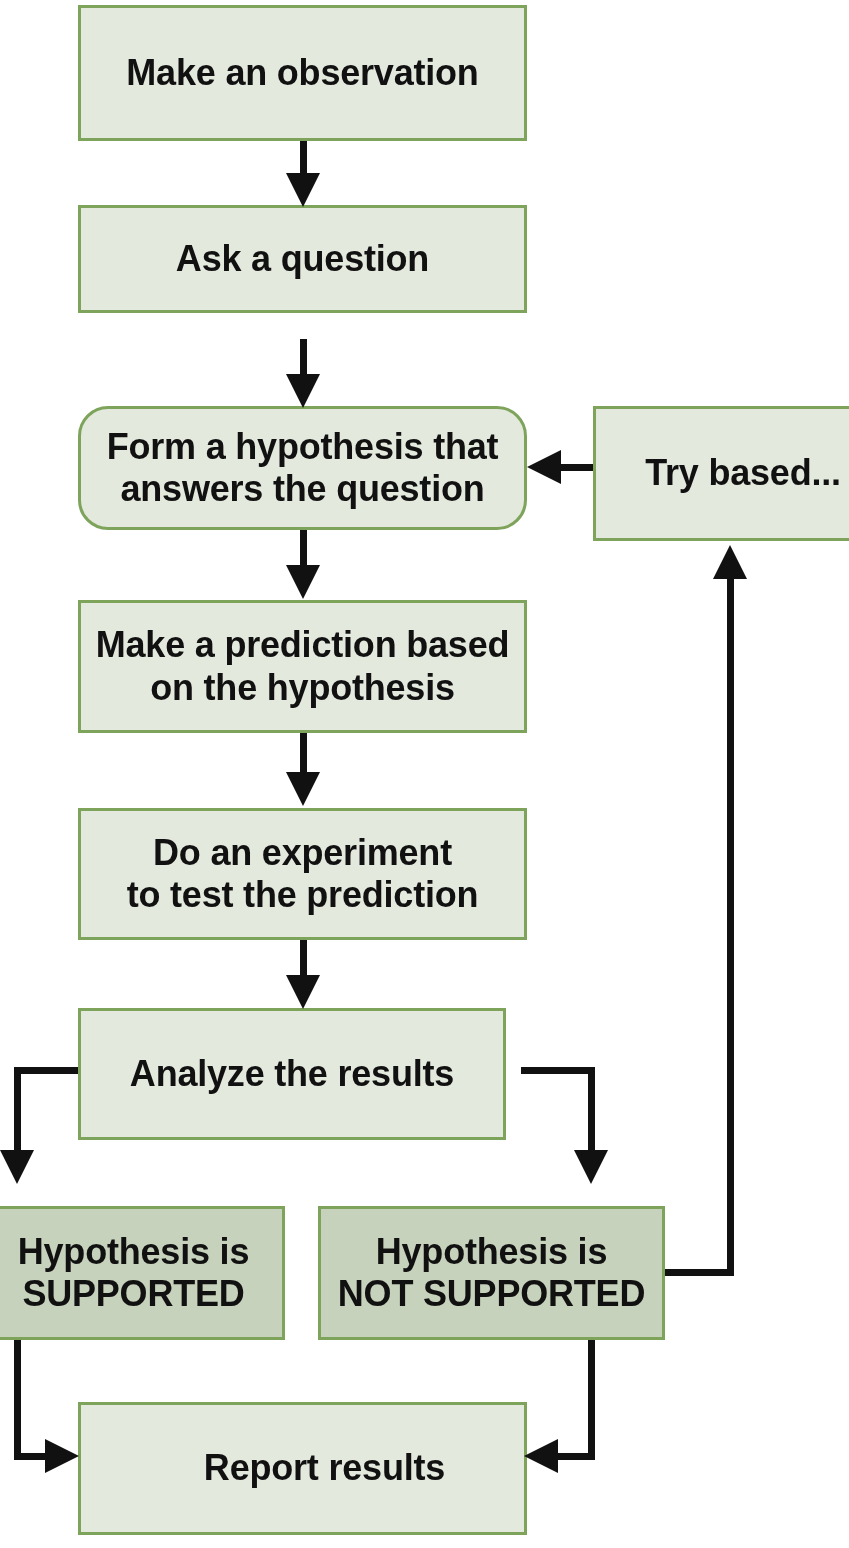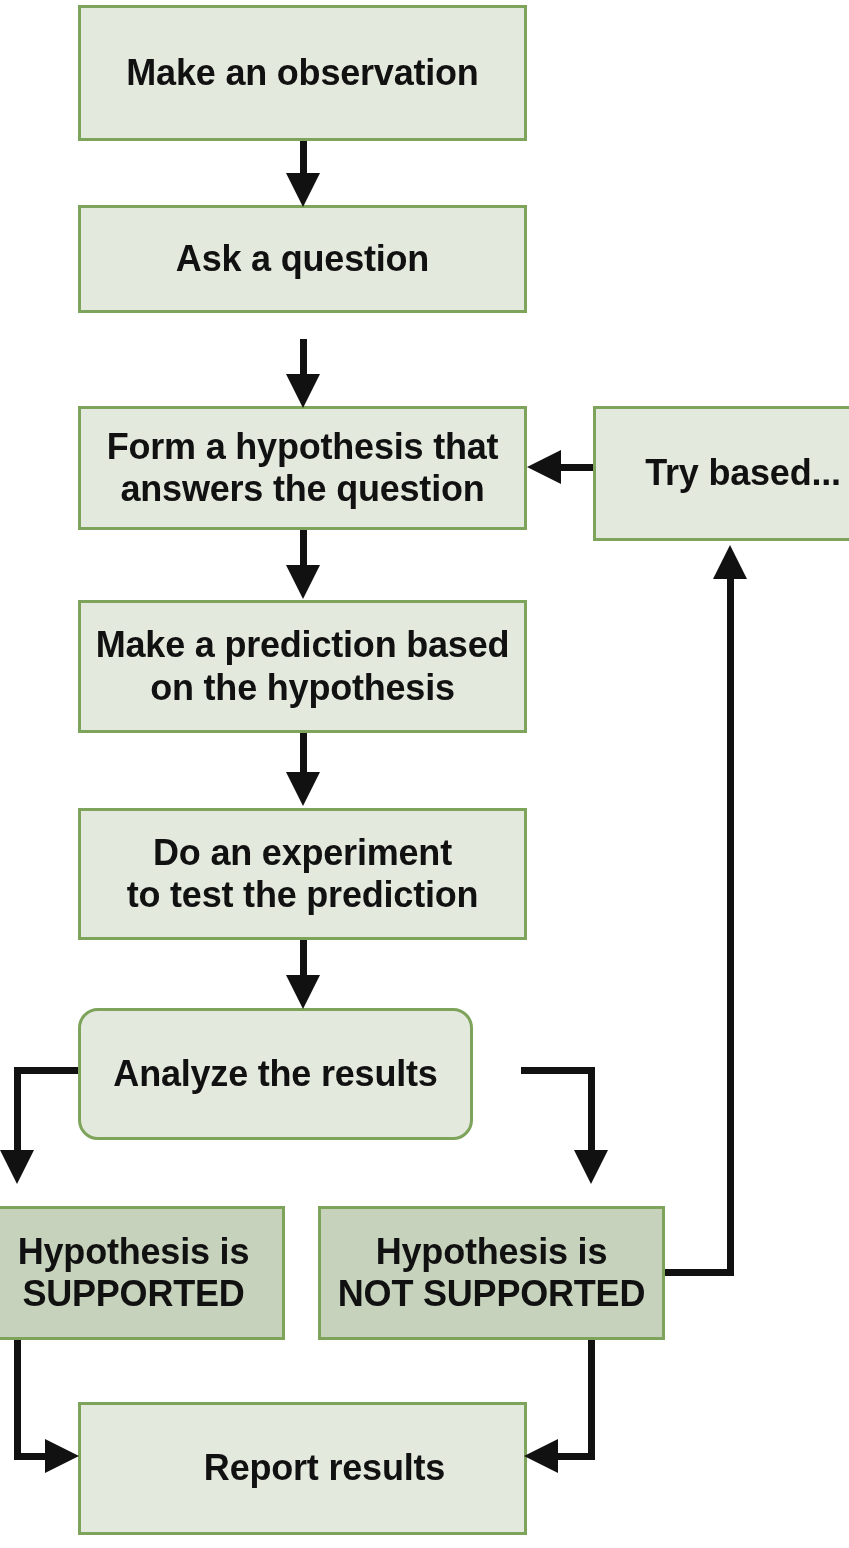--- a/index.html
+++ b/index.html
@@ -58,36 +58,36 @@
 <div id="stage">
 
   <div class="node" style="left:78px;top:5px;width:449px;height:136px;">
     <span class="lbl">Make an observation</span>
   </div>
 
   <div class="node" style="left:78px;top:205px;width:449px;height:108px;">
     <span class="lbl">Ask a question</span>
   </div>
 
-  <div class="node" style="left:78px;top:406px;width:449px;height:124px;">
+  <div class="node" style="left:78px;top:406px;width:449px;height:124px;border-radius:30px;">
     <span class="lbl">Form a hypothesis that
 answers the question</span>
   </div>
 
   <div class="node" style="left:78px;top:600px;width:449px;height:133px;">
     <span class="lbl">Make a prediction based
 on the hypothesis</span>
   </div>
 
   <div class="node" style="left:78px;top:808px;width:449px;height:132px;">
     <span class="lbl">Do an experiment
 to test the prediction</span>
   </div>
 
-  <div class="node" style="left:78px;top:1008px;width:395px;height:132px;border-radius:20px;">
+  <div class="node" style="left:78px;top:1008px;width:428px;height:132px;">
     <span class="lbl">Analyze the results</span>
   </div>
 
   <div class="node" style="left:593px;top:406px;width:300px;height:135px;">
     <span class="lbl">Try based...</span>
   </div>
 
   <div class="node dark" style="left:-18px;top:1206px;width:303px;height:134px;">
     <span class="lbl">Hypothesis is
 SUPPORTED</span>

